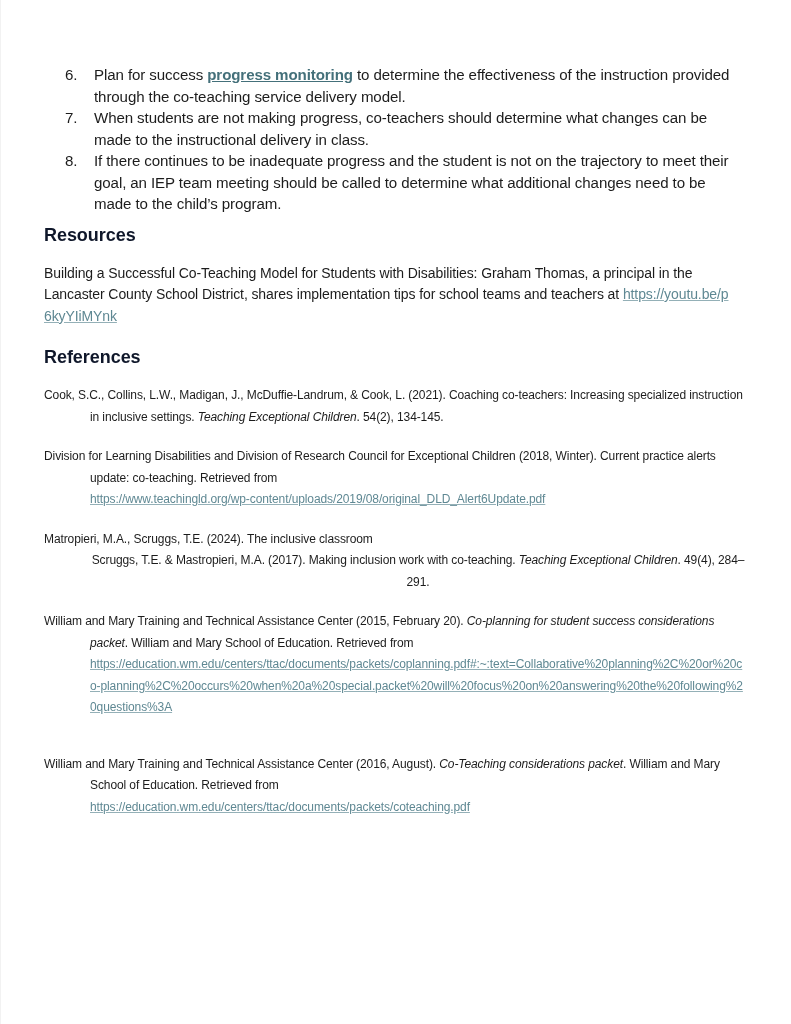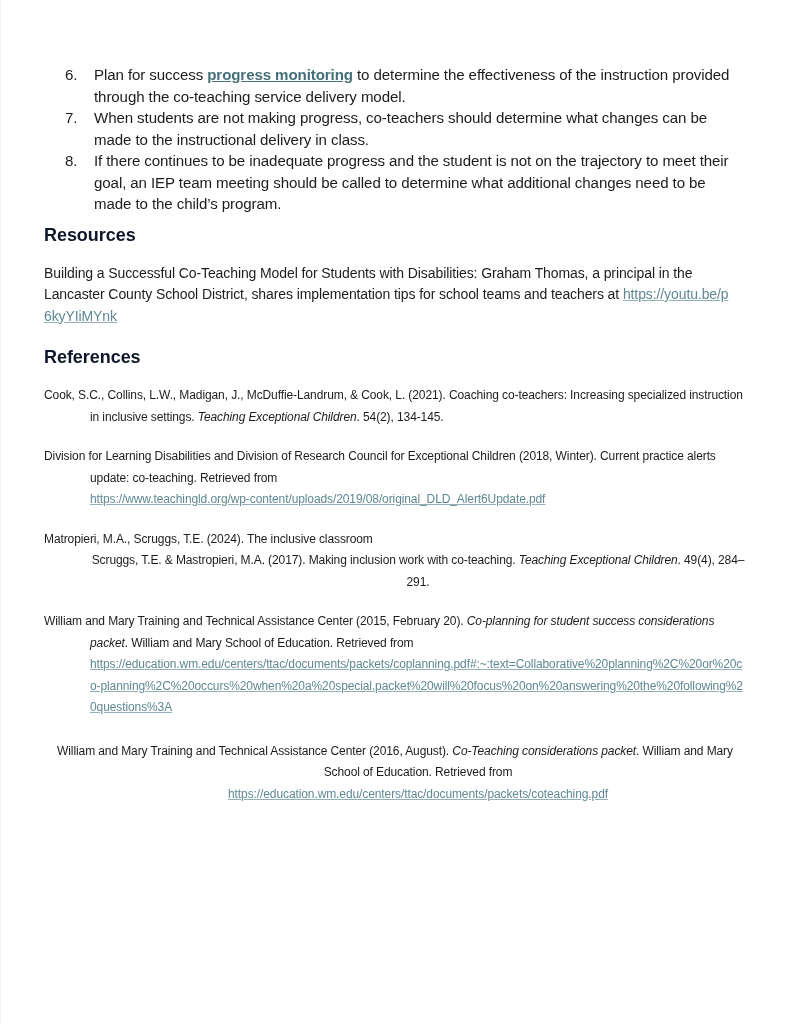--- a/index.html
+++ b/index.html
@@ -170,19 +170,19 @@
     <p class="reference">
       <span>Matropieri, M.A., Scruggs, T.E. (2024). The inclusive classroom</span>
       <span class="indent-block"><span>Scruggs, T.E. &amp; Mastropieri, M.A. (2017). Making inclusion work with co-teaching. </span><span class="italic">Teaching Exceptional Children</span><span>. 49(4), 284–291.</span></span>
     </p>
 
     <p class="reference">
       <span>William and Mary Training and Technical Assistance Center (2015, February 20). </span><span class="italic">Co-planning for student success considerations packet</span><span>. William and Mary School of Education. Retrieved from </span>
       <a class="url-block" href="#">https://education.wm.edu/centers/ttac/documents/packets/coplanning.pdf#:~:text=Collaborative%20planning%2C%20or%20co-planning%2C%20occurs%20when%20a%20special.packet%20will%20focus%20on%20answering%20the%20following%20questions%3A</a>
     </p>
 
-    <p class="reference" style="margin-top:22px;text-align:center;">
+    <p class="reference" style="margin-top:35px;">
       <span>William and Mary Training and Technical Assistance Center (2016, August). </span><span class="italic">Co-Teaching considerations packet</span><span>. William and Mary School of Education. Retrieved from </span>
       <a class="url-block" href="#">https://education.wm.edu/centers/ttac/documents/packets/coteaching.pdf</a>
     </p>
 
   </div>
 </div>
 
 </body></html>

